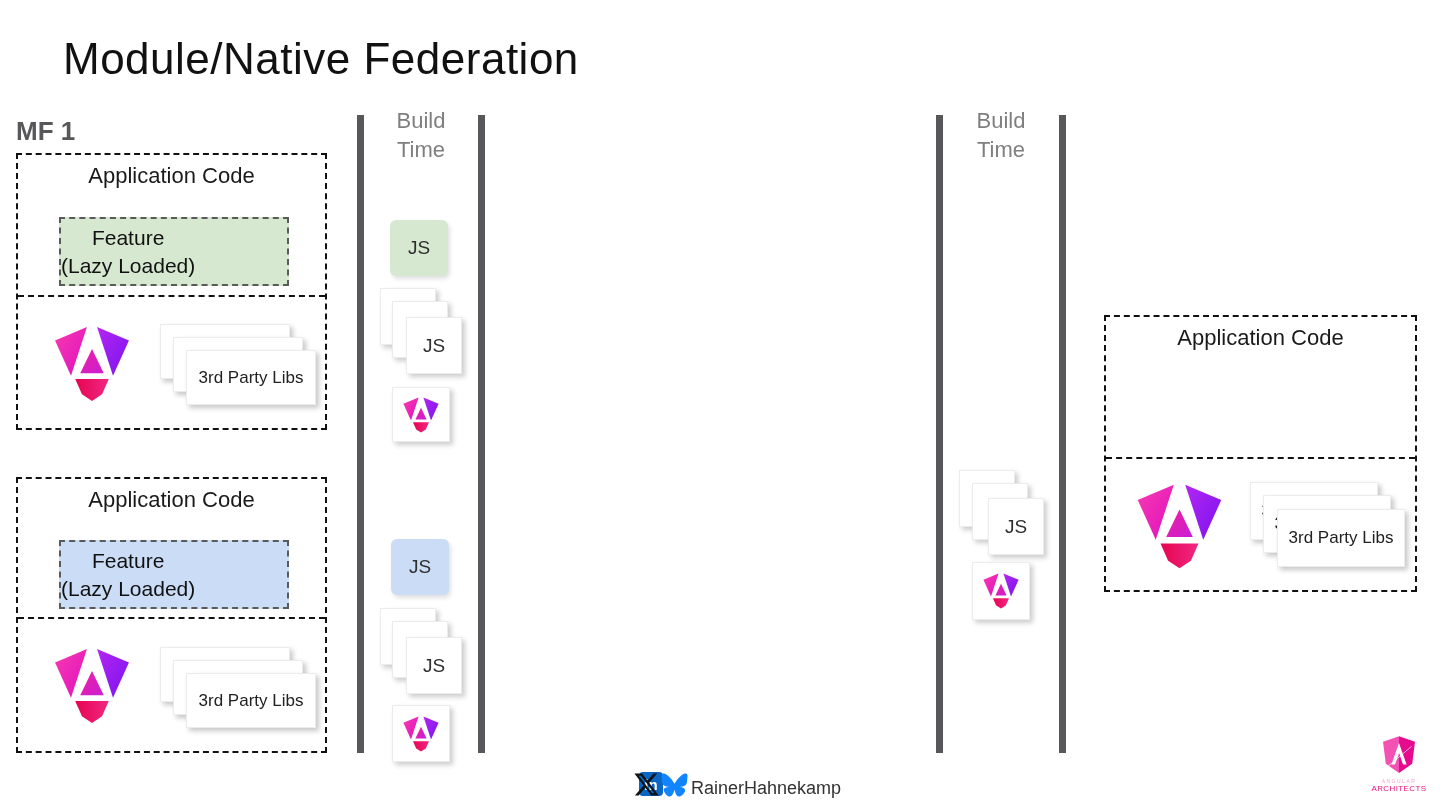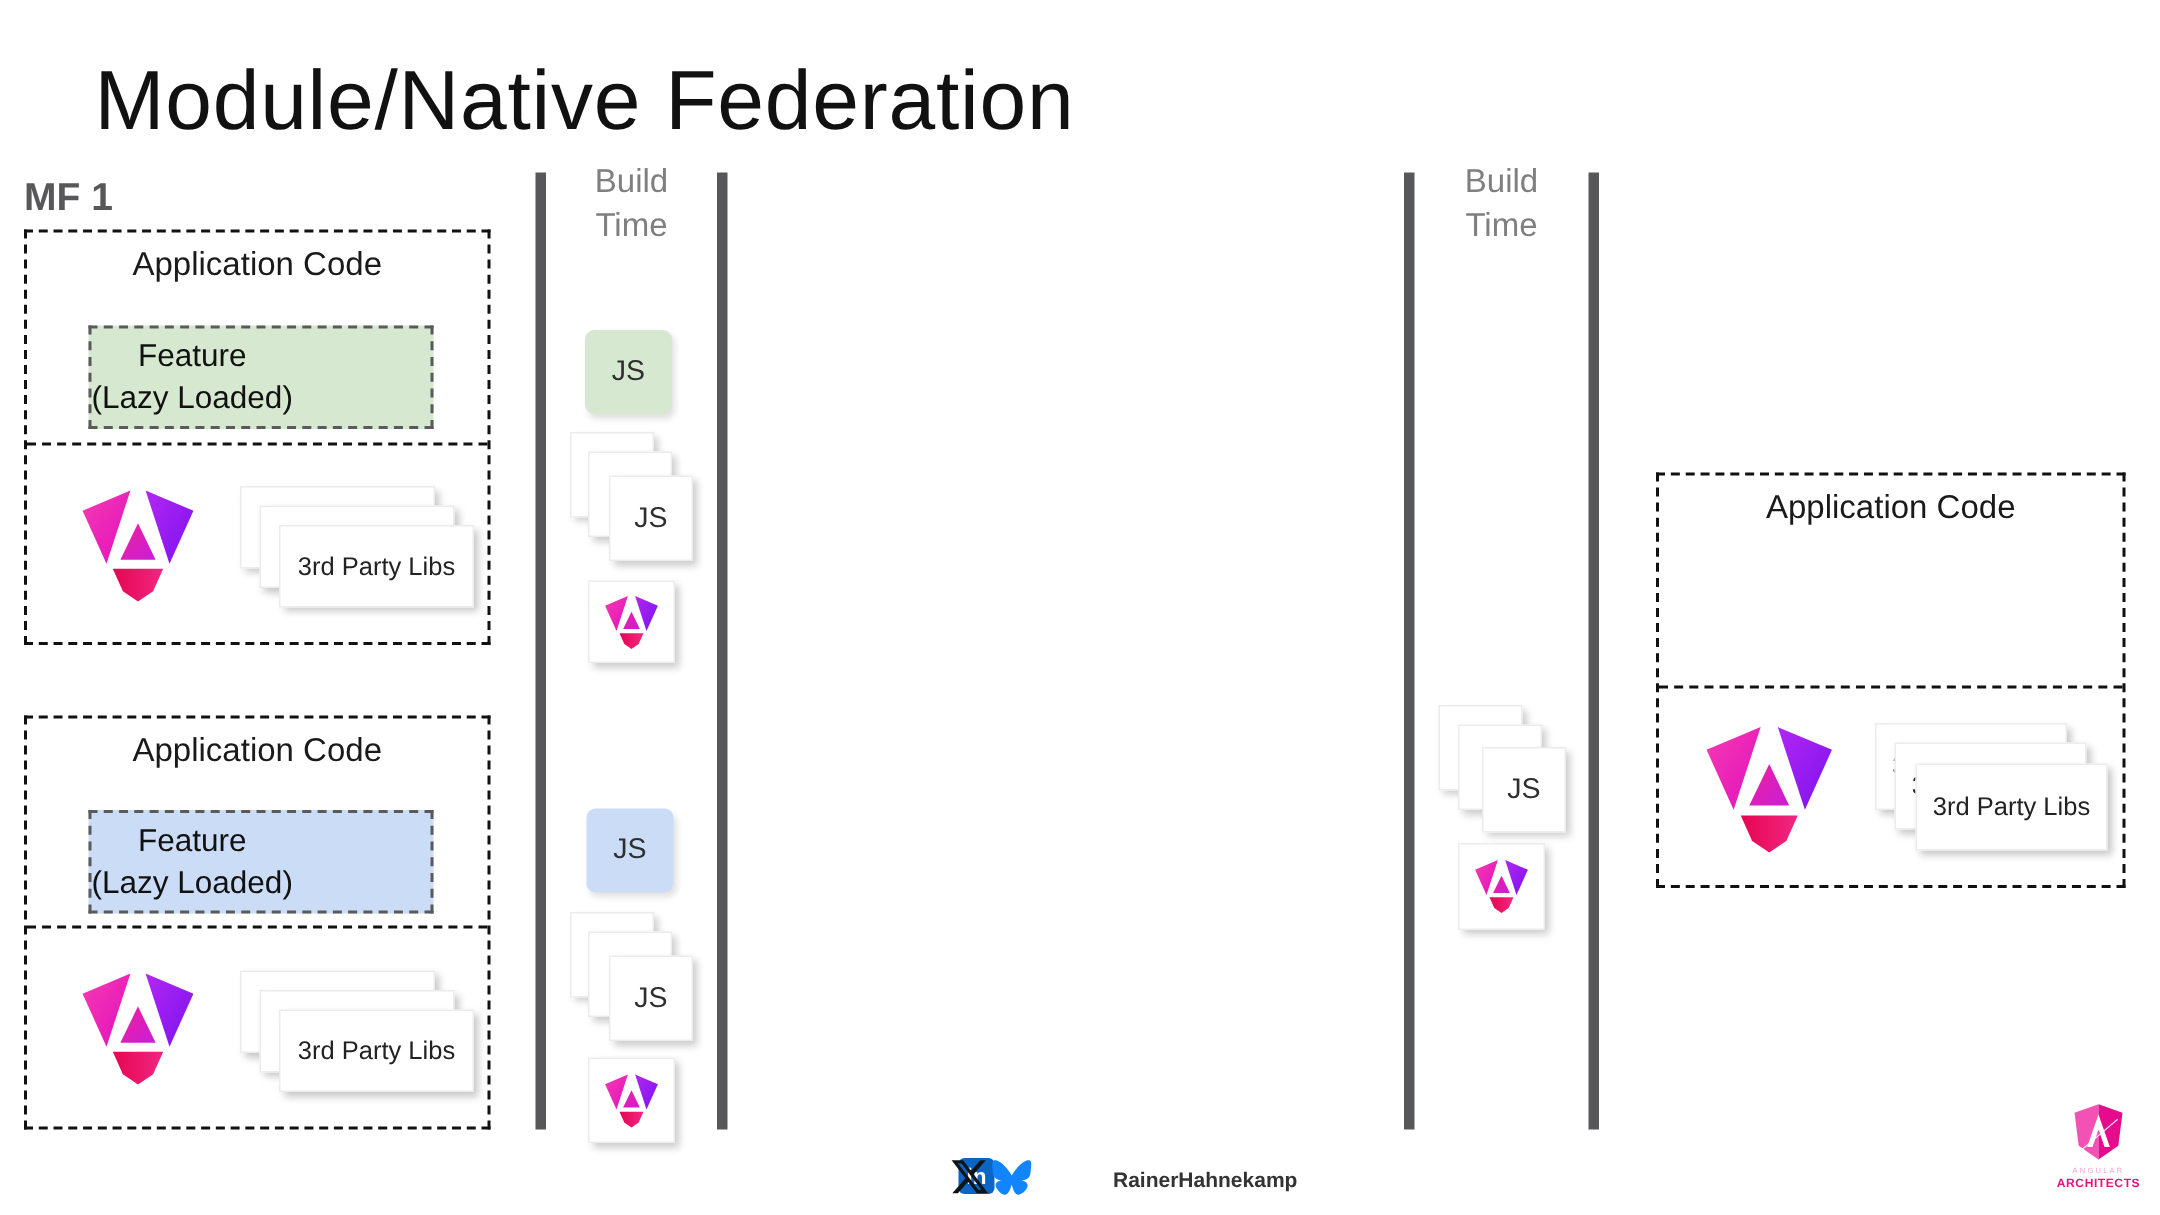--- a/index.html
+++ b/index.html
@@ -1,18 +1,18 @@
 <!DOCTYPE html>
 <html><head>
 <meta charset="utf-8">
 <style>
   html,body{margin:0;padding:0;background:#fff;}
   .slide{position:relative;width:1440px;height:810px;background:#ffffff;overflow:hidden;
          font-family:"Liberation Sans",sans-serif;color:#1a1a1a;}
-  .title{position:absolute;left:63px;top:34px;font-size:56px;font-weight:500;color:#111;letter-spacing:0.5px;}
+  .title{position:absolute;left:63px;top:34px;font-size:44px;font-weight:500;color:#111;letter-spacing:0.5px;}
   .sec-label{position:absolute;text-align:left;font-size:26px;font-weight:bold;color:#58585a;}
   .dashed-box{position:absolute;border:2px dashed #111;background:#fff;box-sizing:border-box;}
   .divider{position:absolute;left:0;width:100%;border-top:2px dashed #111;height:0;}
   .box-title{position:absolute;left:0;top:8px;width:100%;text-align:center;font-size:22px;color:#1a1a1a;}
   .feature{position:absolute;border:2px dashed #5a5a5a;box-sizing:border-box;display:flex;align-items:center;
            text-align:center;font-size:21px;line-height:28px;white-space:pre-line;color:#111;}
   .feature-green{background:#d7e8d1;}
   .feature-blue{background:#cbdcf6;}
   .tl-bar{position:absolute;width:7px;height:638px;background:#58585a;}
   .tl-label{position:absolute;text-align:center;font-size:22px;line-height:29px;color:#7f7f7f;white-space:pre-line;}
@@ -26,26 +26,26 @@
             box-shadow:3px 3px 5px rgba(0,0,0,0.22);display:flex;align-items:center;justify-content:center;
             text-align:center;font-size:17px;line-height:22px;color:#222;}
   .lib-card.wide{width:128px;height:58px;}
   .ng-logo{position:absolute;}
   .ng-logo svg{width:100%;height:100%;display:block;}
   .ng-card-logo{width:40px;height:42px;}
   .li-icon{position:absolute;left:607px;top:772px;width:24px;height:24px;background:#0a66c2;border-radius:4px;
            display:flex;align-items:center;justify-content:center;color:#fff;font-weight:bold;font-size:15px;cursor:pointer;margin-left:32px;}
   .x-icon{position:absolute;left:633px;top:771px;width:27px;height:27px;cursor:pointer;}
   .bsky-icon{position:absolute;left:659px;top:772px;width:31px;height:26px;cursor:pointer;}
-  .handle{position:absolute;left:742px;top:778px;font-size:14px;font-weight:700;color:#333;}
+  .handle{position:absolute;left:691px;top:778px;font-size:18px;font-weight:400;color:#333;}
   .brand{position:absolute;left:1368px;top:733px;width:62px;text-align:center;}
   .brand-shield{width:40px;height:44px;margin:0 auto;}
   .brand-shield svg{width:100%;height:100%;display:block;}
   .brand-top{font-size:5px;letter-spacing:1.5px;color:#f2a0cf;margin-top:1px;}
-  .brand-bottom{font-size:8px;font-weight:bold;letter-spacing:0.4px;color:#e5127d;}
+  .brand-bottom{font-size:8px;font-weight:normal;letter-spacing:0.4px;color:#e5127d;}
 </style>
 </head>
 <body>
 
 <div class="slide">
 
   <div class="title">Module/Native Federation</div>
 
   <div class="sec-label" style="left:16px;top:116px;width:311px;">MF 1</div>
   <div class="dashed-box" style="left:16px;top:153px;width:311px;height:277px;">

